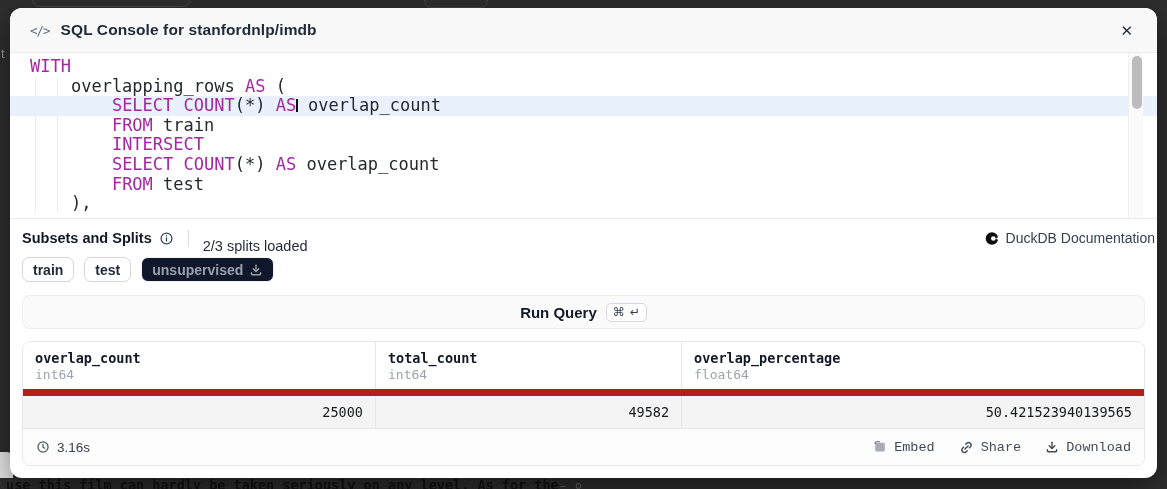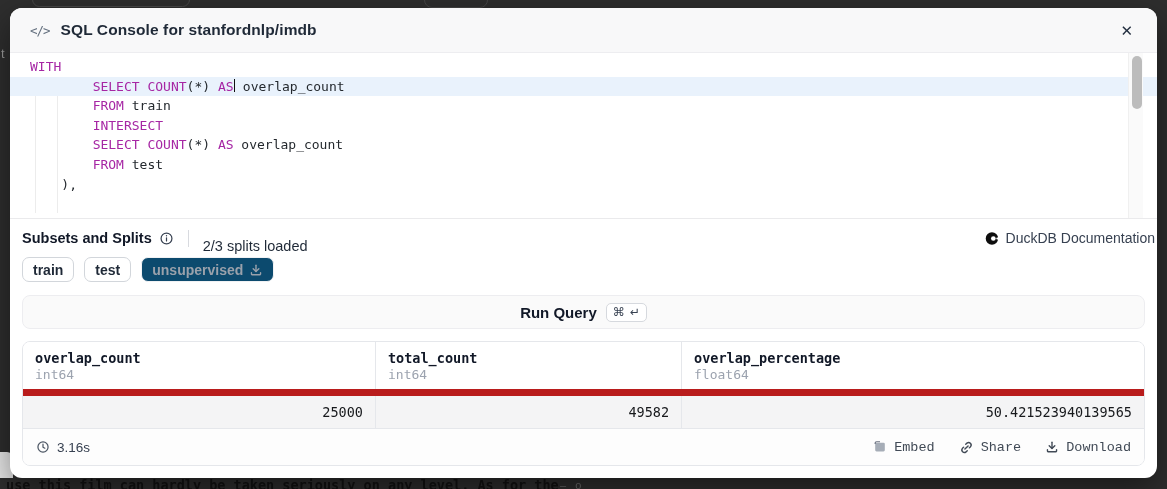--- a/index.html
+++ b/index.html
@@ -39,21 +39,21 @@
   .modal-title { font-size:15.5px; font-weight:700; color:#1f2937; letter-spacing:.1px; }
   .close-btn {
     margin-left:auto; background:none; border:none; cursor:pointer;
     font-size:15px; color:#243041; line-height:1; padding:4px;
   }
 
   
   .editor {
     position:relative; height:166px; border-bottom:1px solid #eaeaec;
     font-family:"DejaVu Sans Mono","Liberation Mono", monospace;
-    font-size:13px; color:#24292e; padding-top:4px; cursor:text; overflow:hidden;
+    font-size:17px; color:#24292e; padding-top:4px; cursor:text; overflow:hidden;
   }
   .indent-guide { position:absolute; top:24px; width:1px; height:136px; background:#ececec; z-index:0; }
   .ig-1 { left:25px; } .ig-2 { left:47px; }
   .code-line { position:relative; z-index:1; height:19.6px; line-height:19.6px; padding-left:20px; white-space:pre; }
   .code-line.active { background:#e9f2fc; }
   .kw { color:#a626a4; }
   .cursor { display:inline-block; width:1.5px; height:13px; background:#0f0f0f; vertical-align:-1px; }
   .scroll-track {
     position:absolute; top:0; right:14px; width:15px; height:166px;
     background:#fafafa; border-left:1px solid #f0f0f0; z-index:2;
@@ -67,21 +67,21 @@
   .v-divider { width:1px; height:17px; background:#d8dadf; margin:0 7px; }
   .splits-status { font-size:14.5px; color:#1f2937;margin-top:16px; }
   .docs-link { margin-left:auto; display:flex; align-items:center; gap:6px; background:none; border:none; cursor:pointer; font-size:14px; color:#374151; font-family:inherit; }
 
   .tags-row { display:flex; gap:10px; align-items:center; padding:0 12px; margin-top:9px; }
   .split-pill {
     display:flex; align-items:center; gap:6px; height:25px; padding:0 10px;
     border-radius:7px; font-family:inherit; font-size:14px; font-weight:700; cursor:pointer;
   }
   .split-pill.loaded { background:#fff; border:1px solid #d2d6db; color:#1f2937; }
-  .split-pill.unloaded { background:#0c4a6e; border:1px solid #f1f2f4; color:#9aa1ab; }
+  .split-pill.unloaded { background:#0f172a; border:1px solid #f1f2f4; color:#9aa1ab; }
 
   
   .run-btn {
     display:flex; align-items:center; justify-content:center; gap:9px;
     margin:13px 12px 0; width:1123px; height:34px;
     background:#fafafa; border:1px solid #ededf0; border-radius:8px; cursor:pointer; font-family:inherit;
   }
   .run-label { font-size:15px; font-weight:700; color:#111827; }
   .kbd {
     display:flex; align-items:center; gap:5px; padding:1px 6px 2px;
@@ -124,20 +124,21 @@
     <span class="code-glyph">&lt;/&gt;</span>
     <span class="modal-title">SQL Console for stanfordnlp/imdb</span>
     <button class="close-btn">✕</button>
   </div>
 
   <div class="editor">
     <div class="indent-guide ig-1"></div>
     <div class="indent-guide ig-2"></div>
     <div class="code-lines">
         <div class="code-line"><span class="kw">WITH</span></div>
+        <div class="code-line"><span>    overlapping_rows </span><span class="kw">AS</span><span> (</span></div>
         <div class="code-line active"><span>        </span><span class="kw">SELECT</span><span> </span><span class="kw">COUNT</span><span>(*) </span><span class="kw">AS</span><span class="cursor"></span><span> overlap_count</span></div>
         <div class="code-line"><span>        </span><span class="kw">FROM</span><span> train</span></div>
         <div class="code-line"><span>        </span><span class="kw">INTERSECT</span></div>
         <div class="code-line"><span>        </span><span class="kw">SELECT</span><span> </span><span class="kw">COUNT</span><span>(*) </span><span class="kw">AS</span><span> overlap_count</span></div>
         <div class="code-line"><span>        </span><span class="kw">FROM</span><span> test</span></div>
         <div class="code-line"><span>    ),</span></div>
       </div>
     <div class="scroll-track">
       <div class="scroll-thumb"></div>
     </div>

